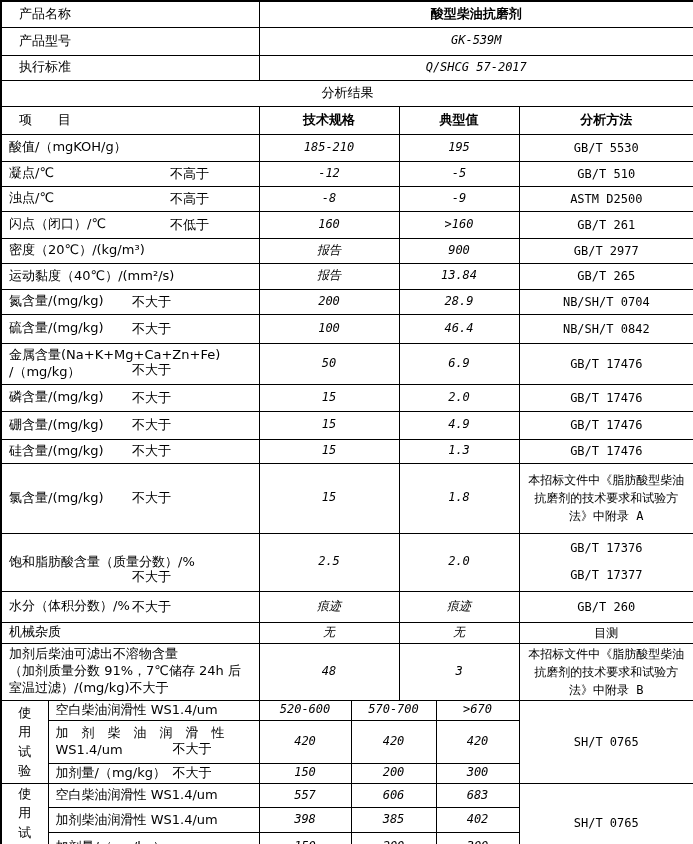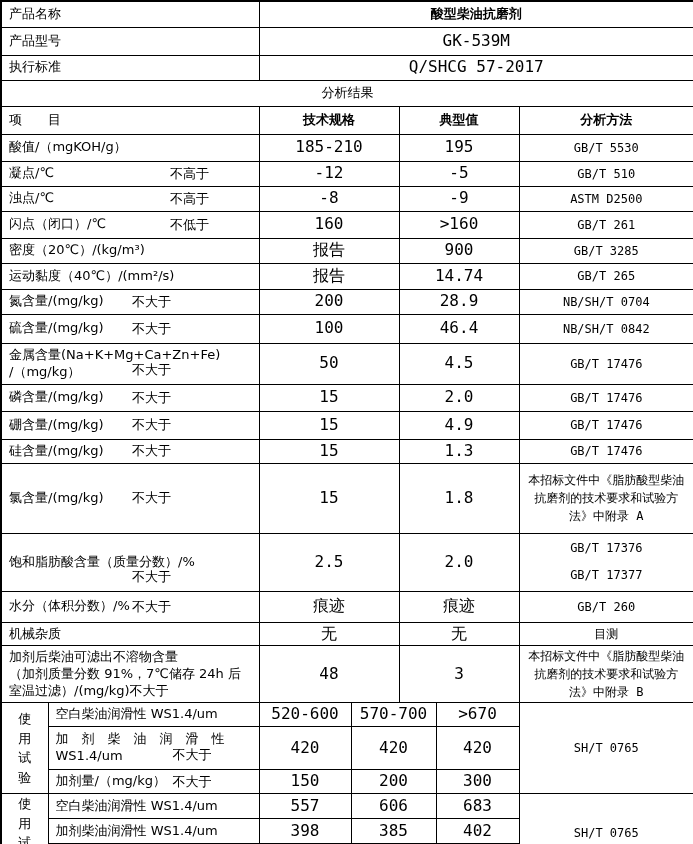--- a/index.html
+++ b/index.html
@@ -1,22 +1,22 @@
 <!DOCTYPE html>
 <html><head>
 <meta charset="utf-8">
 <style>
   html,body{margin:0;padding:0;background:#ffffff;}
   body{font-family:"DejaVu Sans",sans-serif;color:#000;}
   table.spec{border-collapse:collapse;table-layout:fixed;width:693px;border:2px solid #000;}
   td,th{border:1px solid #000;white-space:pre-line;overflow:hidden;
         font-weight:normal;font-size:13px;line-height:1.3;padding:1px 2px;vertical-align:middle;}
-  .left{text-align:left;padding-left:7px;}
+  .left{text-align:left;padding-left:17px;}
   .center{text-align:center;font-weight:bold;}
-  .mono{font-family:"DejaVu Sans Mono",monospace;font-size:16px;text-align:center;}
+  .mono{font-family:"DejaVu Sans Mono",monospace;font-size:12px;text-align:center;font-style:italic;}
   .method{font-family:"DejaVu Sans Mono",monospace;font-size:12px;text-align:center;line-height:1.5;}
   .lh-wide{line-height:2.3;margin-top:19px;}
   .itemcell{position:relative;text-align:left;padding-left:7px;padding-right:3px;line-height:1.3;}
   .q{position:absolute;left:130px;top:50%;transform:translateY(-50%);white-space:nowrap;}
   .q-far{left:168px;}
   .q-bot{top:auto;bottom:5px;transform:none;}
   .q-sec{left:124px;}
   .vlabel{text-align:center;line-height:1.5;font-size:13px;padding:0;}
   .sechead{text-align:center;}
 </style>
@@ -80,45 +80,45 @@
   <tr style="height:27px">
     <td class="itemcell" colspan="2"><span>闪点（闭口）/℃</span><span class="q q-far">不低于</span></td>
     <td class="mono" colspan="2">160</td>
     <td class="mono" colspan="2">&gt;160</td>
     <td class="method">GB/T 261</td>
   </tr>
   <tr style="height:25px">
     <td class="itemcell" colspan="2"><span>密度（20℃）/(kg/m³)</span></td>
     <td class="mono" colspan="2">报告</td>
     <td class="mono" colspan="2">900</td>
-    <td class="method">GB/T 3285</td>
+    <td class="method">GB/T 2977</td>
   </tr>
   <tr style="height:26px">
     <td class="itemcell" colspan="2"><span>运动黏度（40℃）/(mm²/s)</span></td>
     <td class="mono" colspan="2">报告</td>
-    <td class="mono" colspan="2">14.74</td>
+    <td class="mono" colspan="2">13.84</td>
     <td class="method">GB/T 265</td>
   </tr>
   <tr style="height:25px">
     <td class="itemcell" colspan="2"><span>氮含量/(mg/kg)</span><span class="q">不大于</span></td>
     <td class="mono" colspan="2">200</td>
     <td class="mono" colspan="2">28.9</td>
     <td class="method">NB/SH/T 0704</td>
   </tr>
   <tr style="height:29px">
     <td class="itemcell" colspan="2"><span>硫含量/(mg/kg)</span><span class="q">不大于</span></td>
     <td class="mono" colspan="2">100</td>
     <td class="mono" colspan="2">46.4</td>
     <td class="method">NB/SH/T 0842</td>
   </tr>
   <tr style="height:41px">
     <td class="itemcell" colspan="2"><span>金属含量(Na+K+Mg+Ca+Zn+Fe)
 /（mg/kg）</span><span class="q q-bot">不大于</span></td>
     <td class="mono" colspan="2">50</td>
-    <td class="mono" colspan="2">4.5</td>
+    <td class="mono" colspan="2">6.9</td>
     <td class="method">GB/T 17476</td>
   </tr>
   <tr style="height:27px">
     <td class="itemcell" colspan="2"><span>磷含量/(mg/kg)</span><span class="q">不大于</span></td>
     <td class="mono" colspan="2">15</td>
     <td class="mono" colspan="2">2.0</td>
     <td class="method">GB/T 17476</td>
   </tr>
   <tr style="height:28px">
     <td class="itemcell" colspan="2"><span>硼含量/(mg/kg)</span><span class="q">不大于</span></td>

